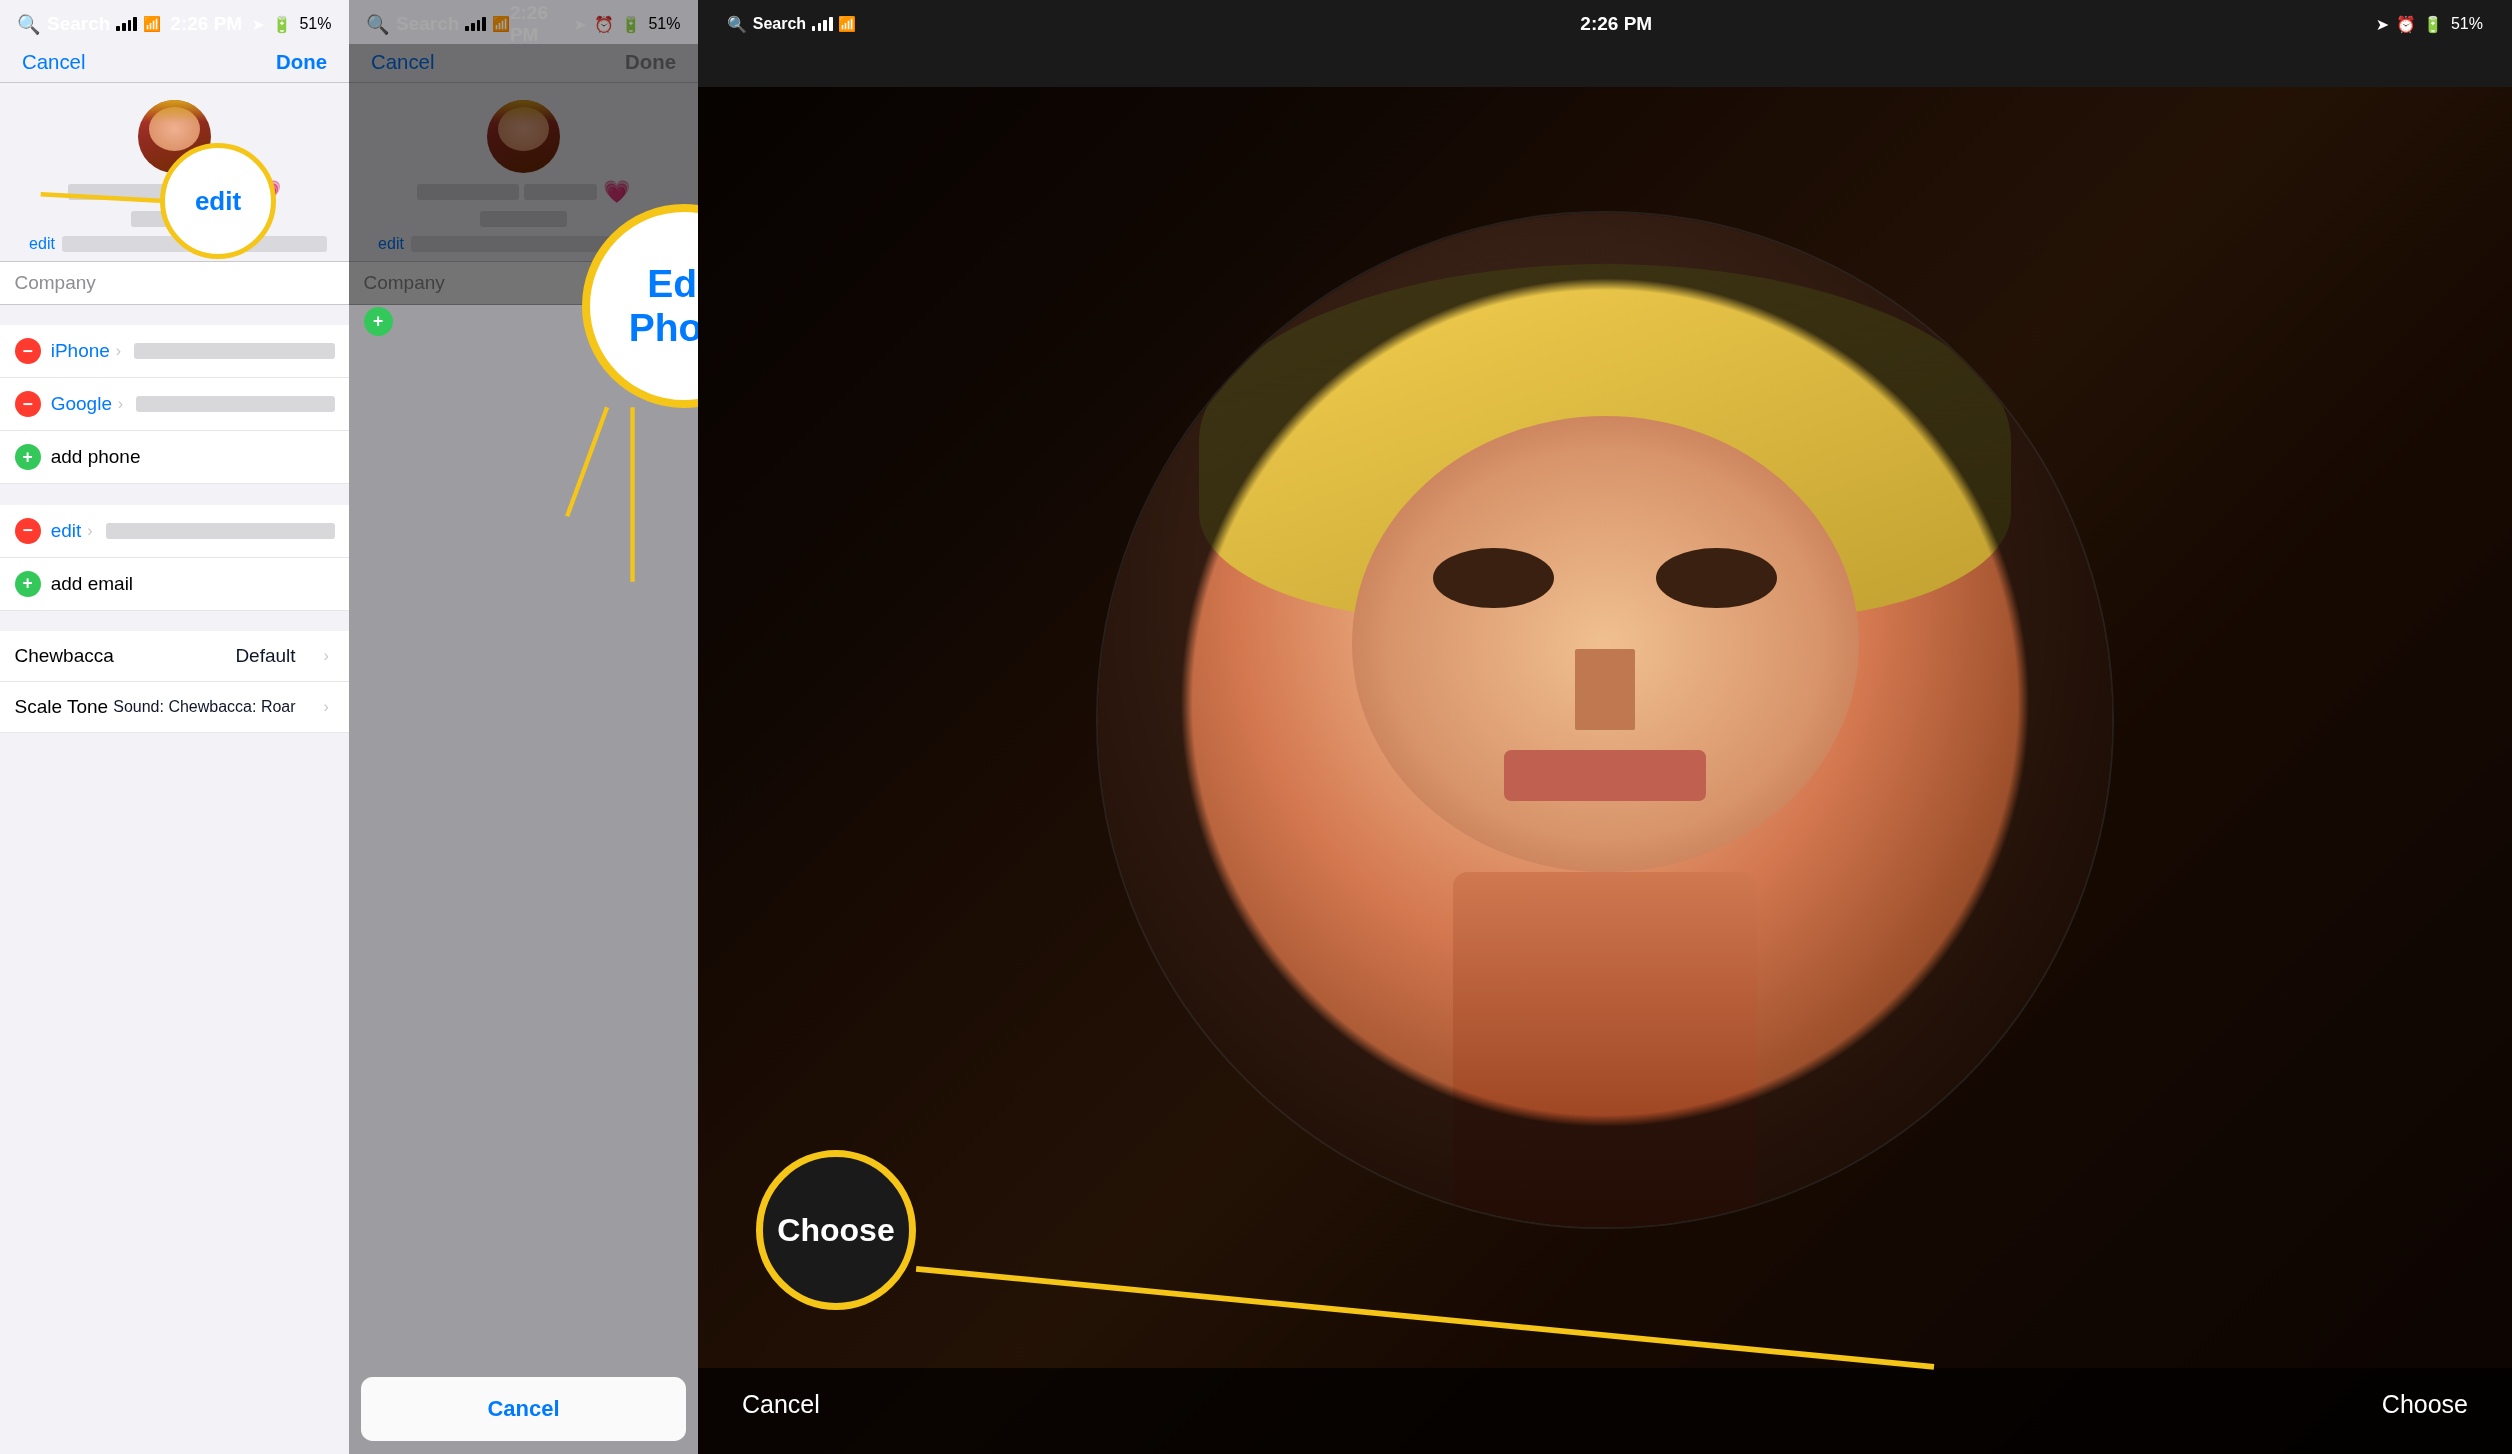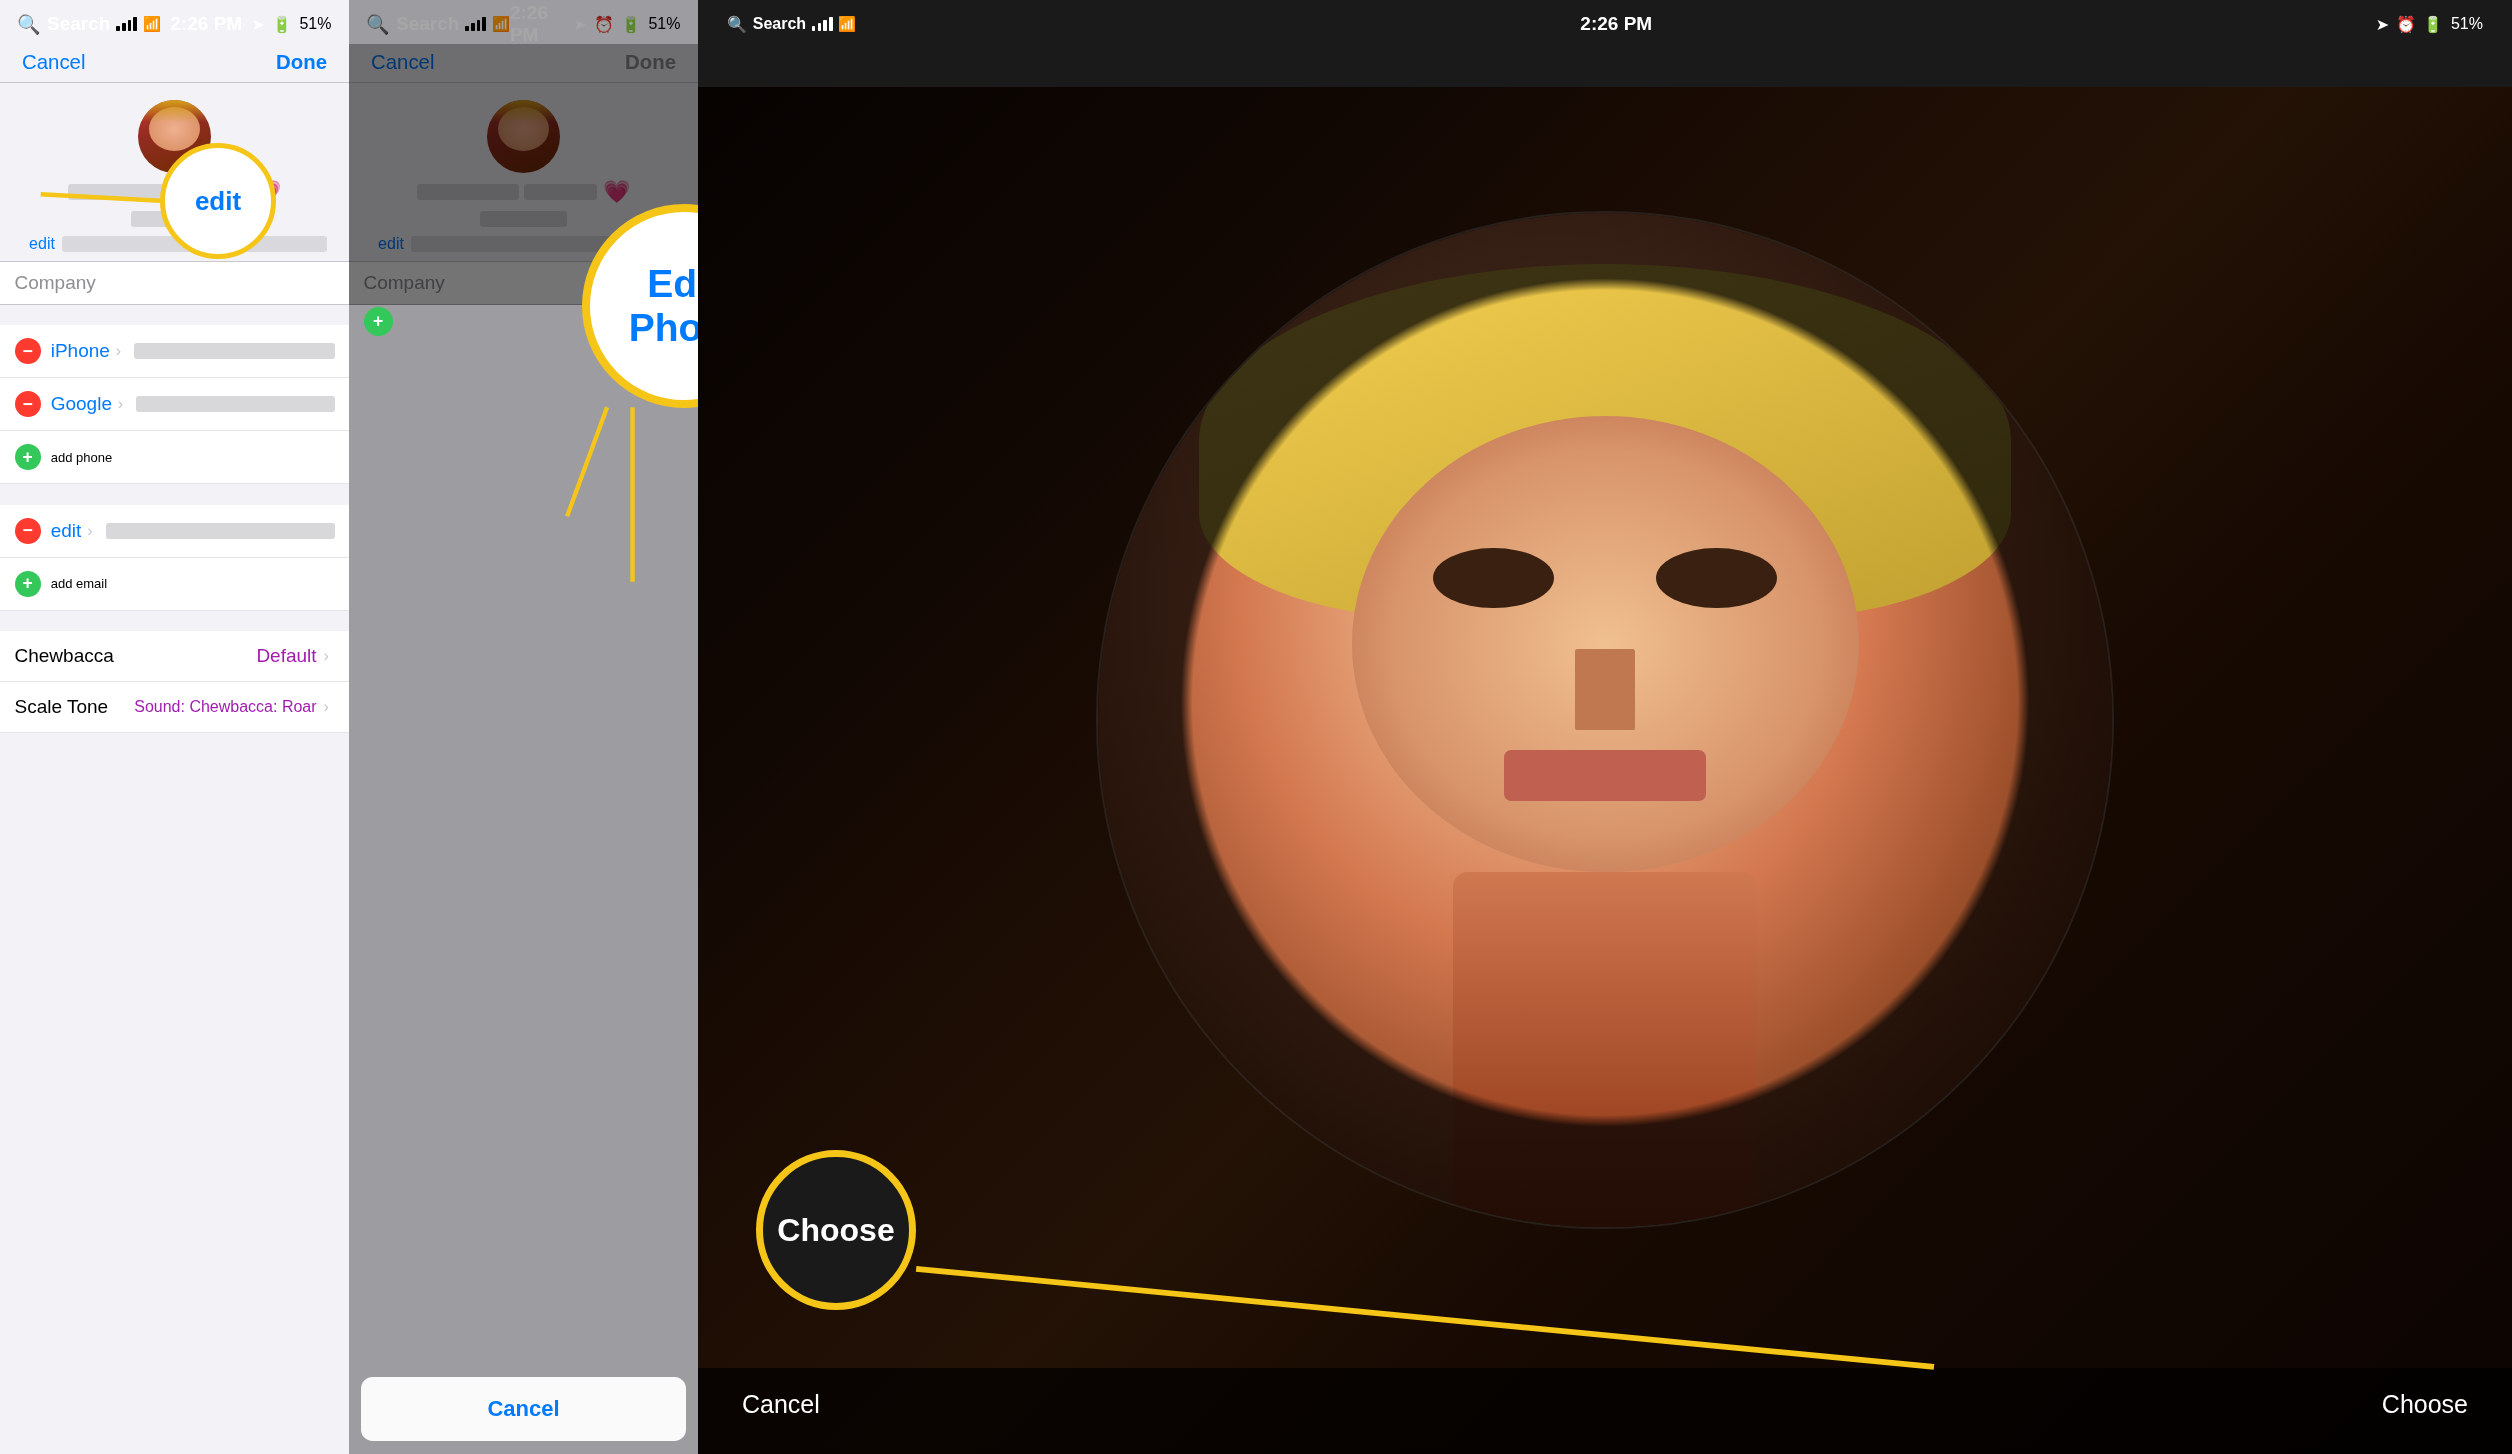--- a/index.html
+++ b/index.html
@@ -141,23 +141,23 @@
     .row-label { color: #007aff; font-size: 19px; flex-shrink: 0; }
     .row-chevron { color: #c8c8cc; font-size: 16px; margin: 0 5.8px; }
     .row-value-blur {
       flex: 1;
       height: 16px;
       background: #c8c8cc;
       border-radius: 2.9px;
       opacity: 0.7;
       margin-left: 7.3px;
     }
-    .row-add-label { color: #000; font-size: 13px; }
+    .row-add-label { color: #000; font-size: 19px; }
     .row-setting-label { color: #000; font-size: 19px; flex: 1; }
-    .row-setting-value-right { color: #a21caf; font-size: 19px; margin-right: 1px; }
+    .row-setting-value-right { color: #0f172a; font-size: 19px; margin-right: 22px; }
 
     
     .annotation-circle {
       position: absolute;
       border-radius: 50%;
       border: 5.8px solid #f5c518;
       display: flex;
       align-items: center;
       justify-content: center;
       background: #fff;

